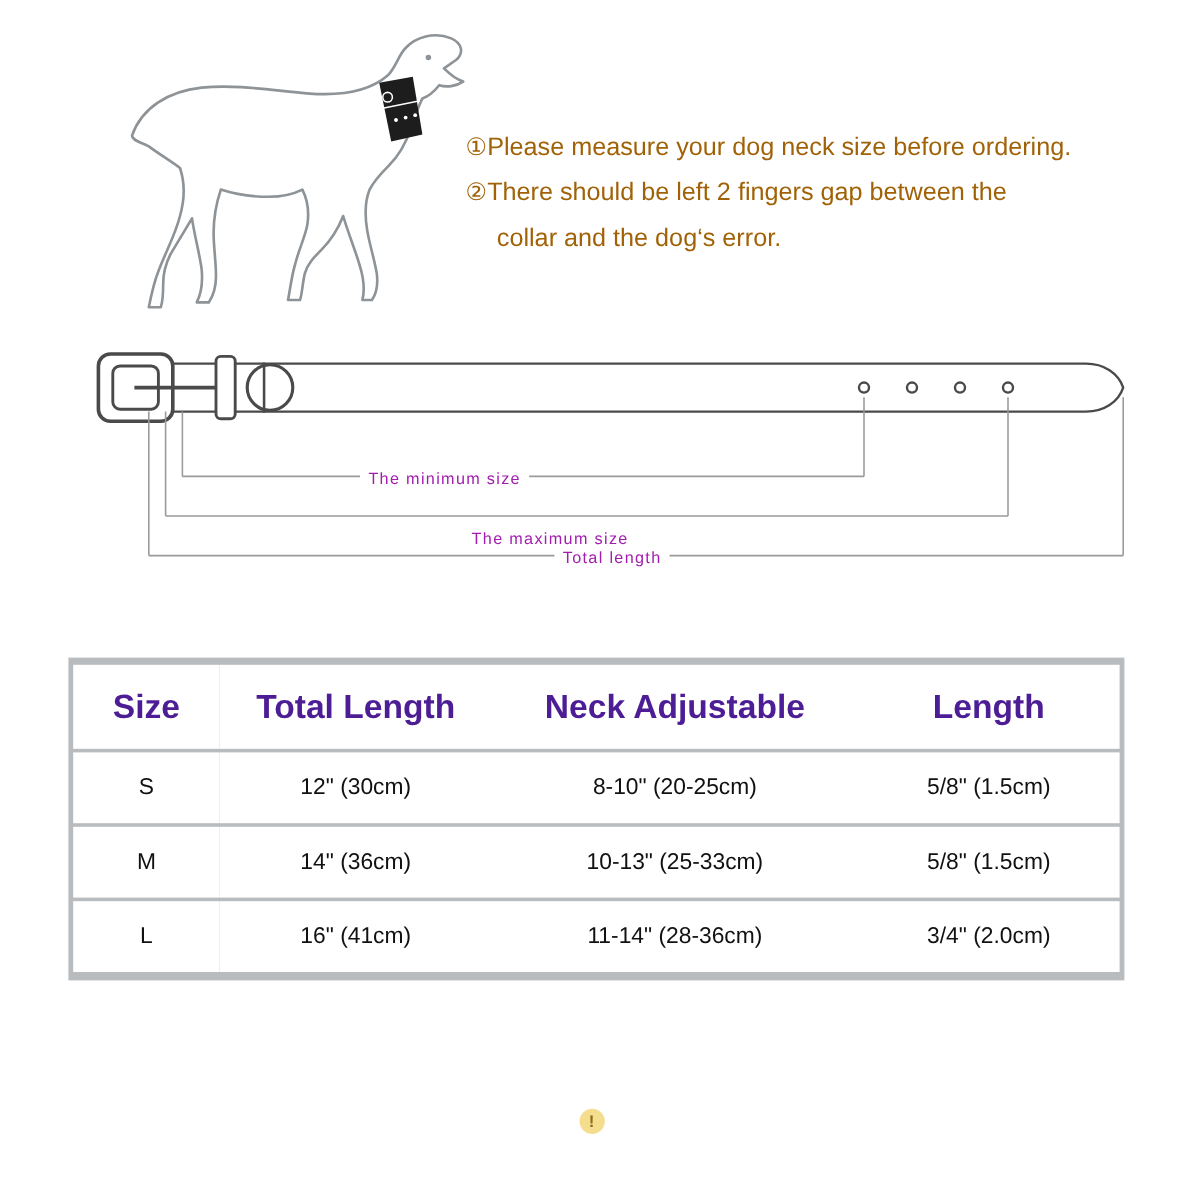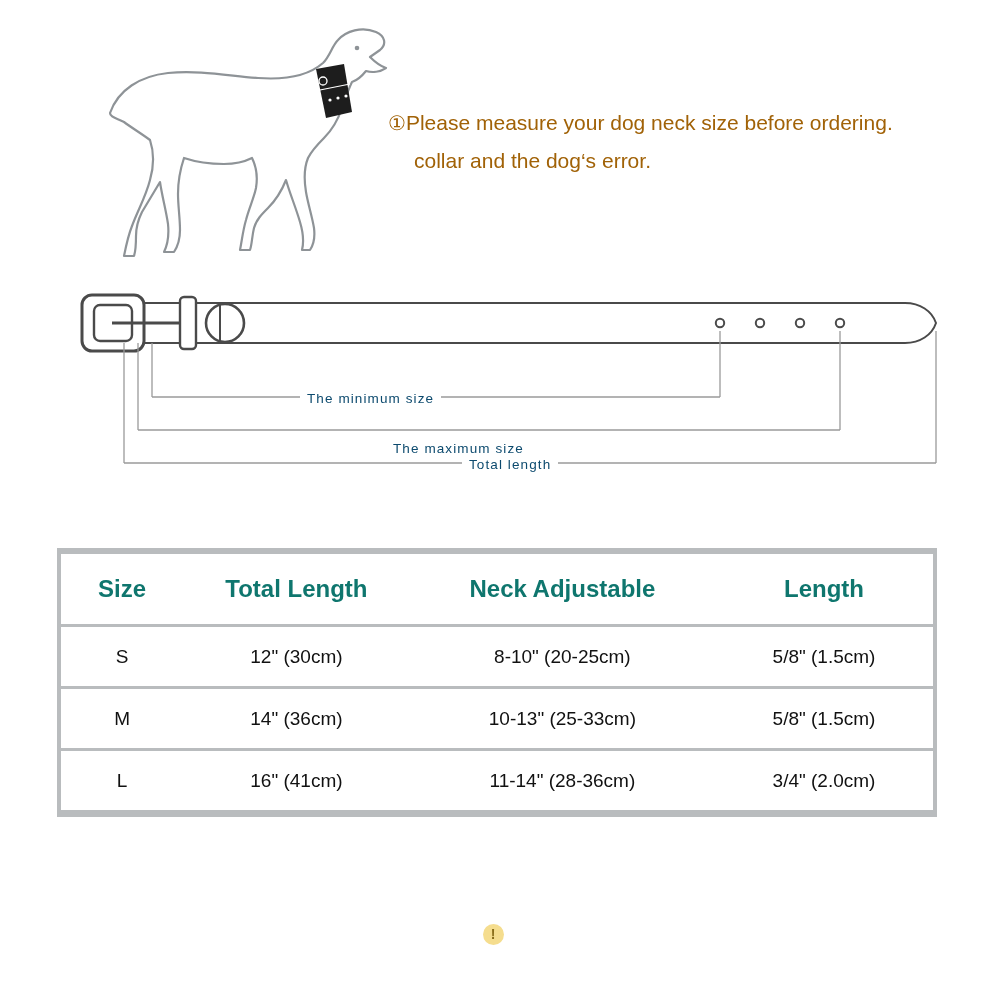--- a/index.html
+++ b/index.html
@@ -60,21 +60,21 @@
   }
   .collar-svg {
     position: absolute;
     left: 60px;
     top: 0;
   }
   .dim-label {
     position: absolute;
     font-size: 13.5px;
     letter-spacing: 1.1px;
-    color: #0c4a6e;
+    color: #a21caf;
     background: #ffffff;
     padding: 0 7px;
     white-space: nowrap;
   }
   .dim-min  { left: 300px; top: 106px; }
   .dim-max  { left: 386px; top: 156px; }
   .dim-total{ left: 462px; top: 172px; }
 
   
   .table-wrap {
@@ -92,24 +92,24 @@
     width: 100%;
     table-layout: fixed;
   }
   table.size-table th,
   table.size-table td {
     background: #ffffff;
     text-align: center;
     font-weight: normal;
   }
   table.size-table th {
-    font-size: 24px;
+    font-size: 28px;
     font-weight: bold;
     height: 68px;
-    color: #0f766e;
+    color: #4c1d95;
   }
   table.size-table td {
     font-size: 19px;
     height: 57px;
     color: #111111;
   }
   col.c-size  { width: 14%; }
   col.c-total { width: 26%; }
   col.c-neck  { width: 35%; }
   col.c-width { width: 25%; }
@@ -200,20 +200,23 @@
     <circle cx="250" cy="82" r="1.6" fill="#ffffff"></circle>
     <circle cx="258" cy="80" r="1.6" fill="#ffffff"></circle>
     <circle cx="266" cy="78" r="1.6" fill="#ffffff"></circle>
     <circle cx="243" cy="63" r="4" fill="none" stroke="#ffffff" stroke-width="1.3"></circle>
   </svg>
 
   <div class="instructions">
     <div class="instr-line">
       <span class="instr-marker">①</span><span>Please measure your dog neck size before ordering.</span>
     </div>
+    <div class="instr-line">
+      <span class="instr-marker">②</span><span>There should be left 2 fingers gap between the</span>
+    </div>
     <div class="instr-line instr-indent">
       <span>collar and the dog‘s error.</span>
     </div>
   </div>
 </div>
 
 <div class="collar-section">
 
   <svg class="collar-svg" width="880" height="220" viewBox="0 0 880 220">
 

